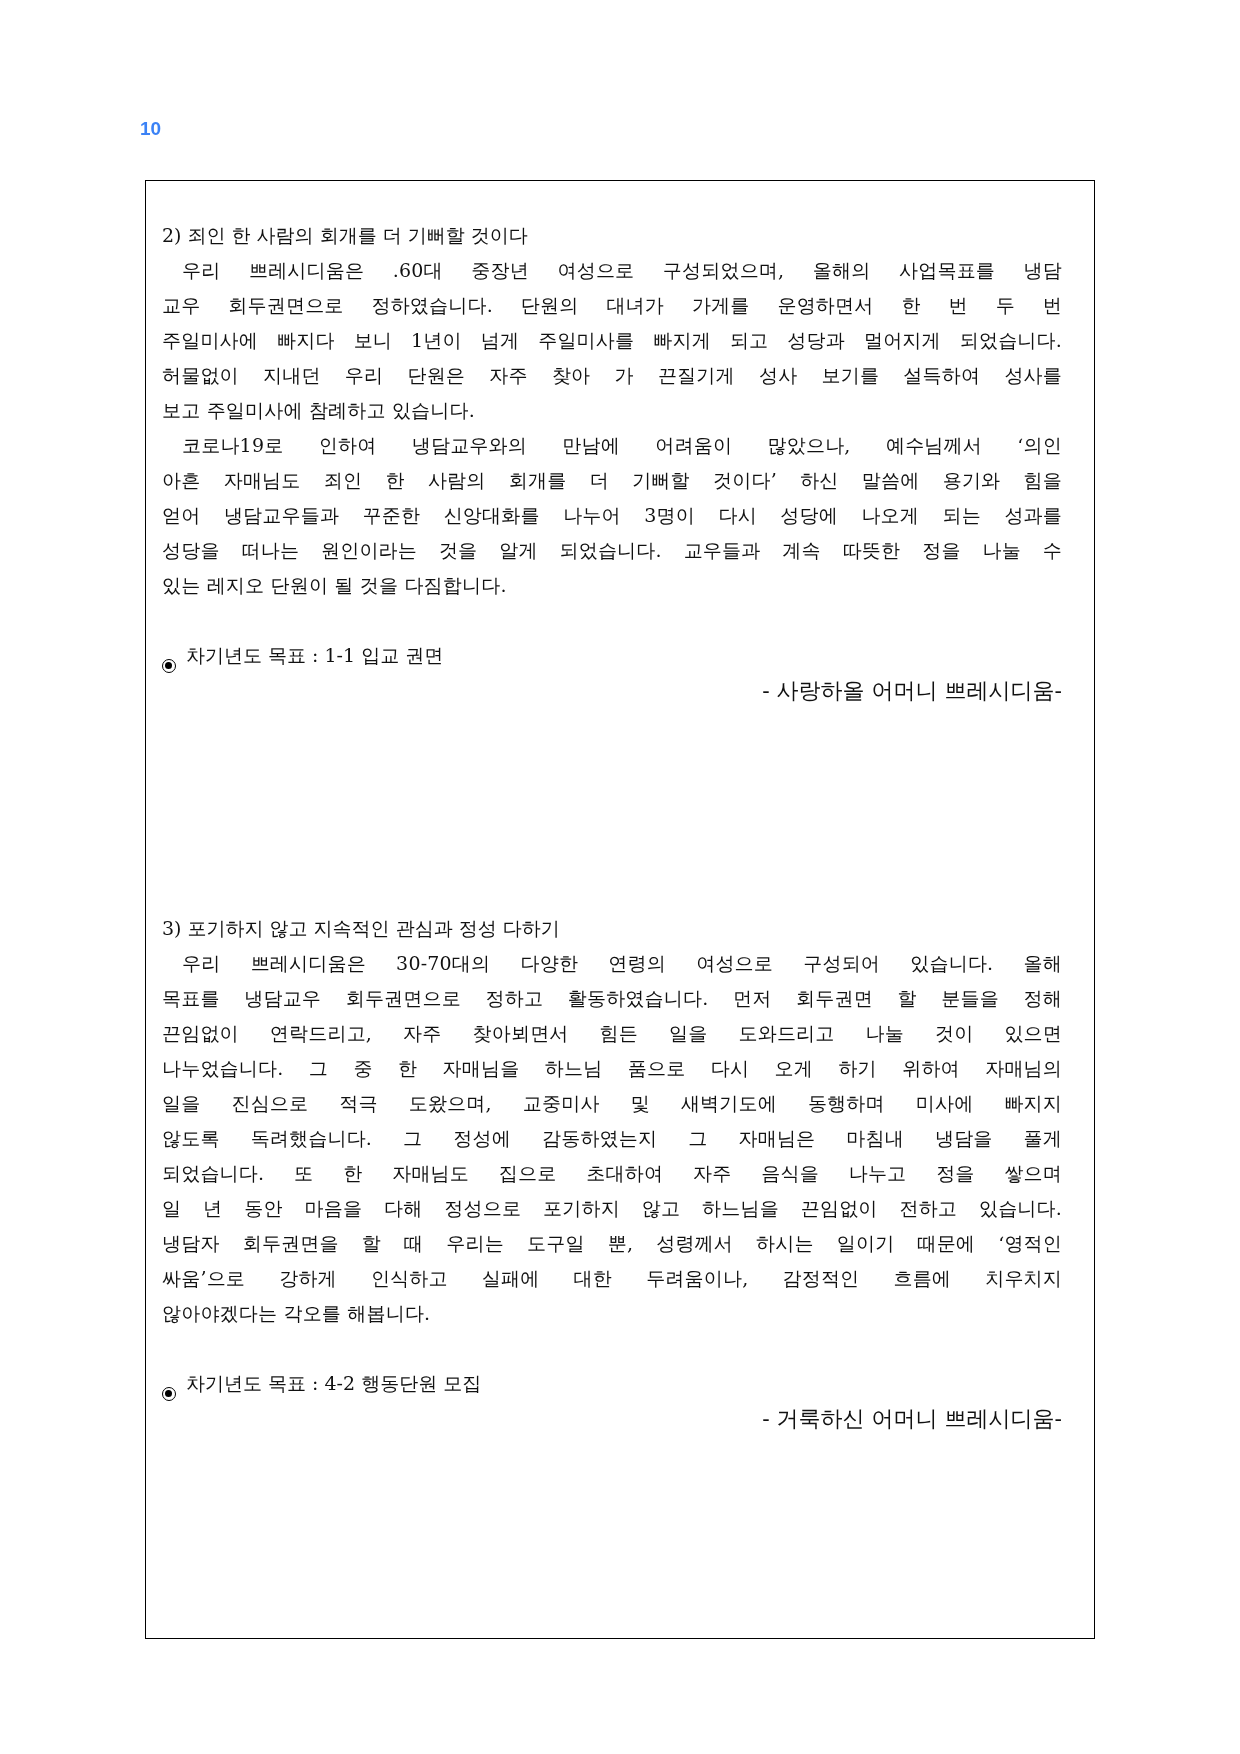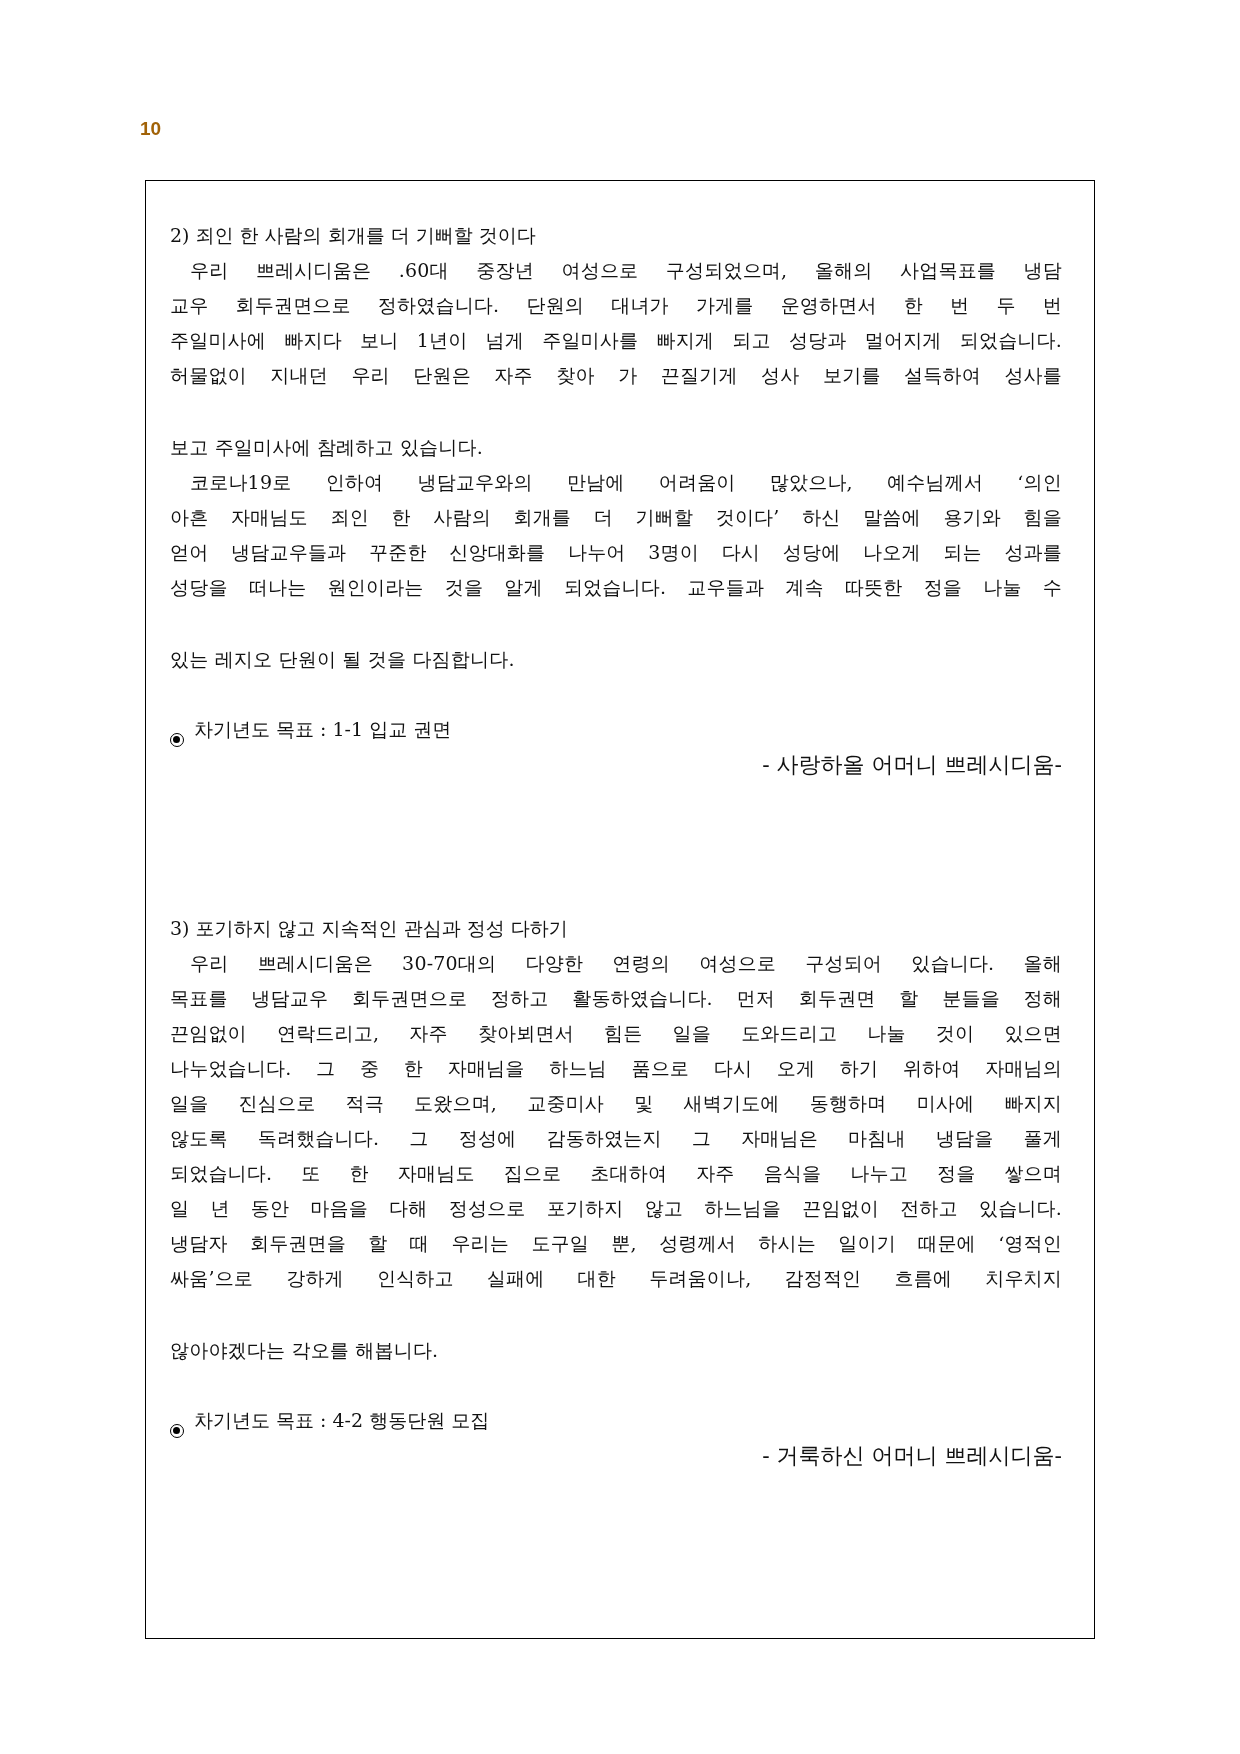--- a/index.html
+++ b/index.html
@@ -15,34 +15,34 @@
       font-family: "DejaVu Serif", "Liberation Serif", serif;
       color: #111111;
     }
     .page-number {
       position: absolute;
       left: 140px;
       top: 118px;
       font-family: "Liberation Sans", "DejaVu Sans", sans-serif;
       font-weight: bold;
       font-size: 19px;
-      color: #a16207;
+      color: #3b82f6;
     }
     .frame {
       position: absolute;
       left: 145px;
       top: 180px;
       width: 950px;
       height: 1459px;
       border: 1.5px solid #000;
       box-sizing: border-box;
     }
     .section {
       position: absolute;
-      left: 24px;
+      left: 16px;
       right: 32px;
     }
     .section-1 { top: 37px; }
     .section-2 { top: 730px; }
     .heading {
       font-size: 19px;
       line-height: 35px;
       height: 35px;
       white-space: nowrap;
     }
@@ -56,21 +56,20 @@
     .para .line {
       display: block;
       height: 35px;
       white-space: nowrap;
       text-align: justify;
       text-align-last: justify;
       letter-spacing: 0.2px;
     }
     .para .line.last {
       text-align-last: left;
-      margin-top: 37px;
     }
     .para .line.indent {
       padding-left: 20px;
     }
     .goal {
       margin-top: 35px;
       font-size: 19px;
       line-height: 35px;
       height: 35px;
       white-space: nowrap;

